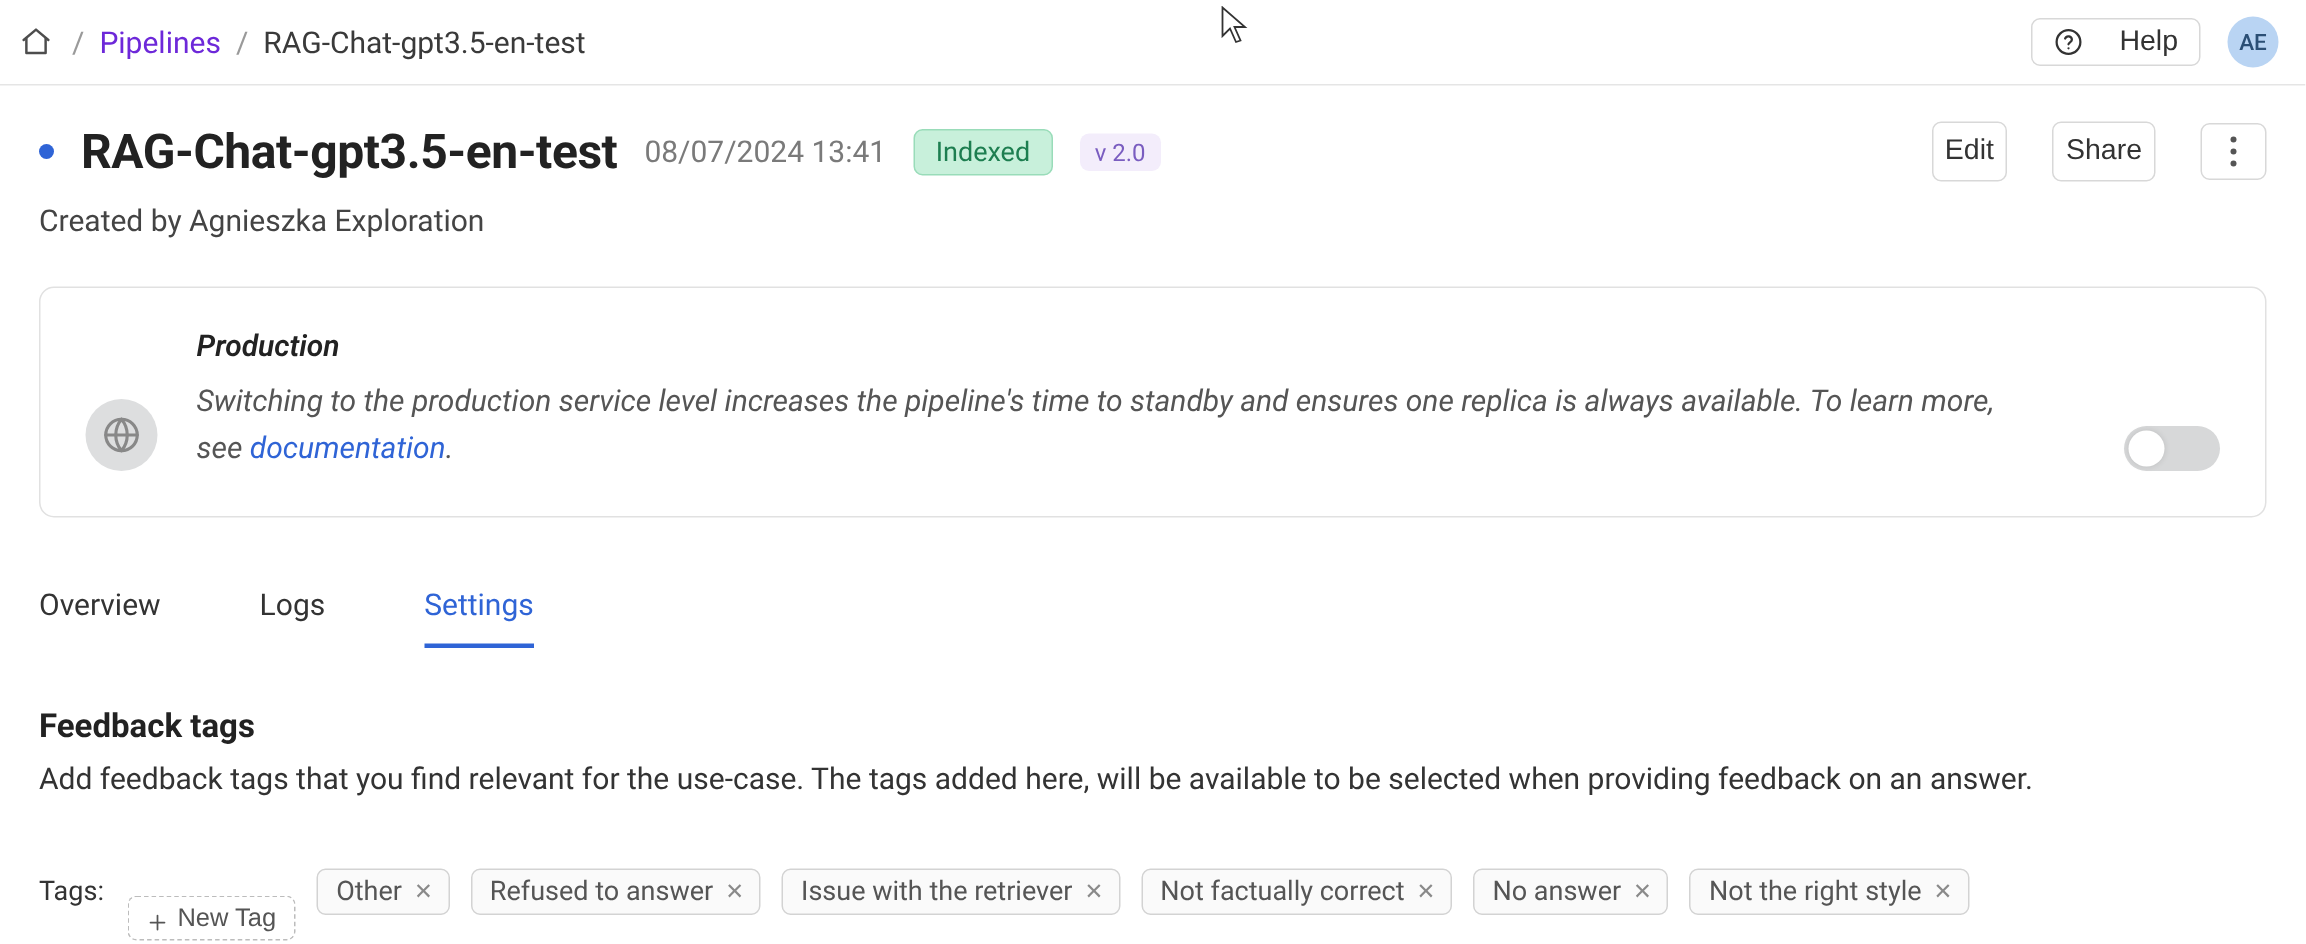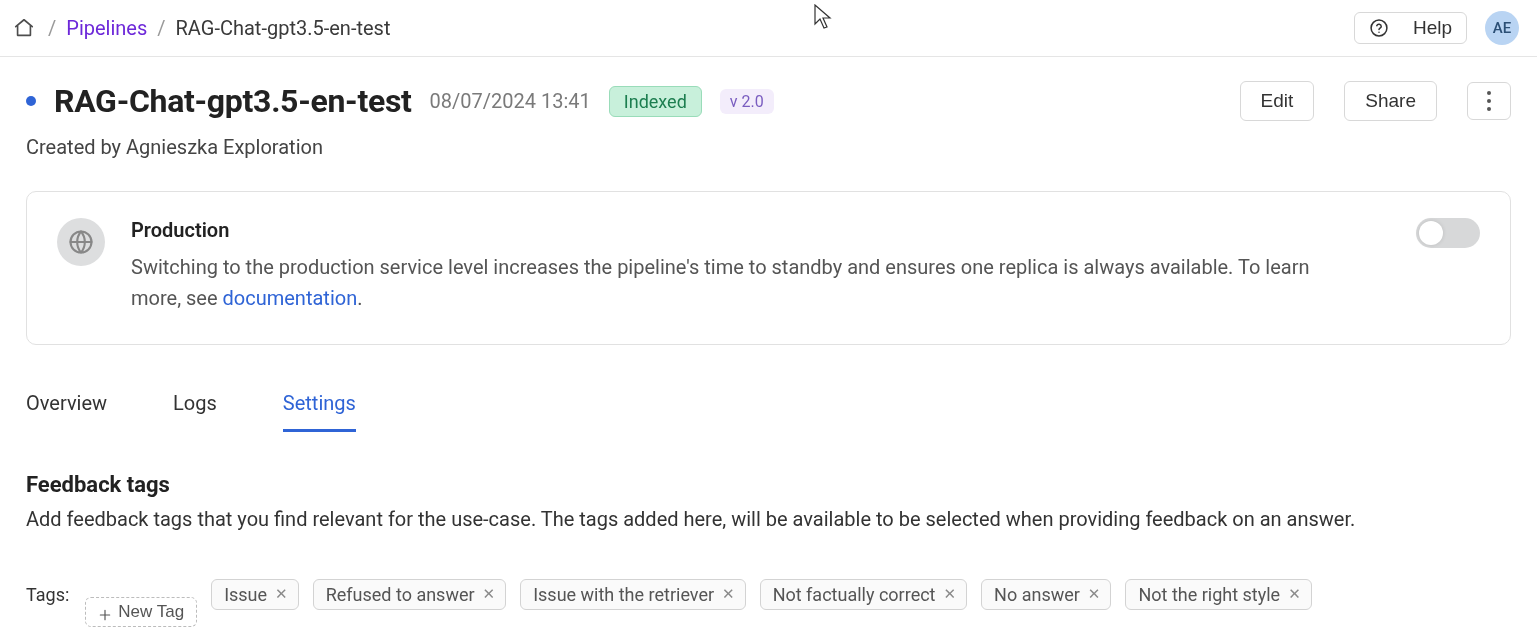--- a/index.html
+++ b/index.html
@@ -109,21 +109,21 @@
     font-size: 16px;
     padding: 3px 10px;
   }
   .title-row .grow { flex: 1; }
   .btn {
     display: inline-flex;
     align-items: center;
     justify-content: center;
     font-size: 19px;
     color: #333;
-    padding: 8px 20px;
+    padding: 8px 8px;
     border: 1px solid #d8d8d8;
     border-radius: 6px;
     background: #fff;
     cursor: pointer;
   }
   .btn-icon {
     width: 44px;
     padding: 8px 0;
   }
   .kebab {
@@ -143,22 +143,23 @@
     color: #444;
   }
 
   
   .card {
     margin-top: 32px;
     border: 1px solid #e1e1e1;
     border-radius: 10px;
     padding: 26px 30px 30px 30px;
     display: flex;
-    align-items: flex-start;
+    align-items: flex-end;
     gap: 26px;
+    font-style: italic;
   }
   .card .globe-wrap {
     width: 48px; height: 48px;
     border-radius: 50%;
     background: #dddedf;
     display: inline-flex;
     align-items: center;
     justify-content: center;
     color: #888;
     flex: none;
@@ -375,21 +376,21 @@
       <span class="tags-label">Tags:</span>
 
       <button class="new-tag-btn">
         <svg width="14" height="14" viewBox="0 0 24 24" fill="none" stroke="currentColor" stroke-width="2" stroke-linecap="round">
           <path d="M12 4 v16 M4 12 h16"></path>
         </svg>
         <span>New Tag</span>
       </button>
 
     <span class="tag-chip">
-          <span>Issue</span>
+          <span>Other</span>
           <span class="chip-x">✕</span>
         </span>
         <span class="tag-chip">
           <span>Refused to answer</span>
           <span class="chip-x">✕</span>
         </span>
         <span class="tag-chip">
           <span>Issue with the retriever</span>
           <span class="chip-x">✕</span>
         </span>

